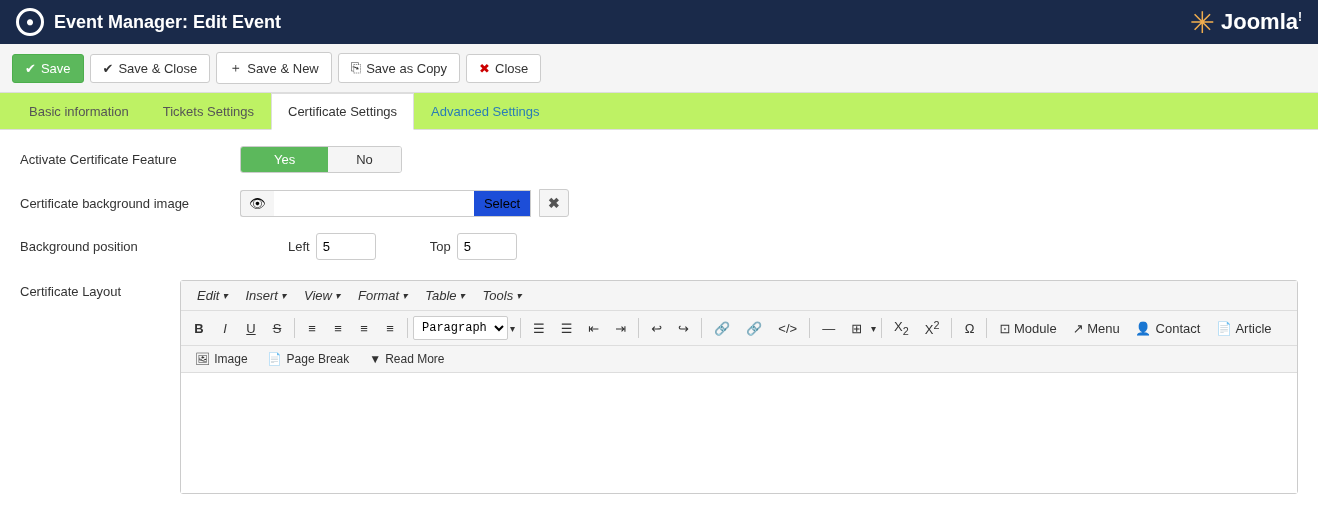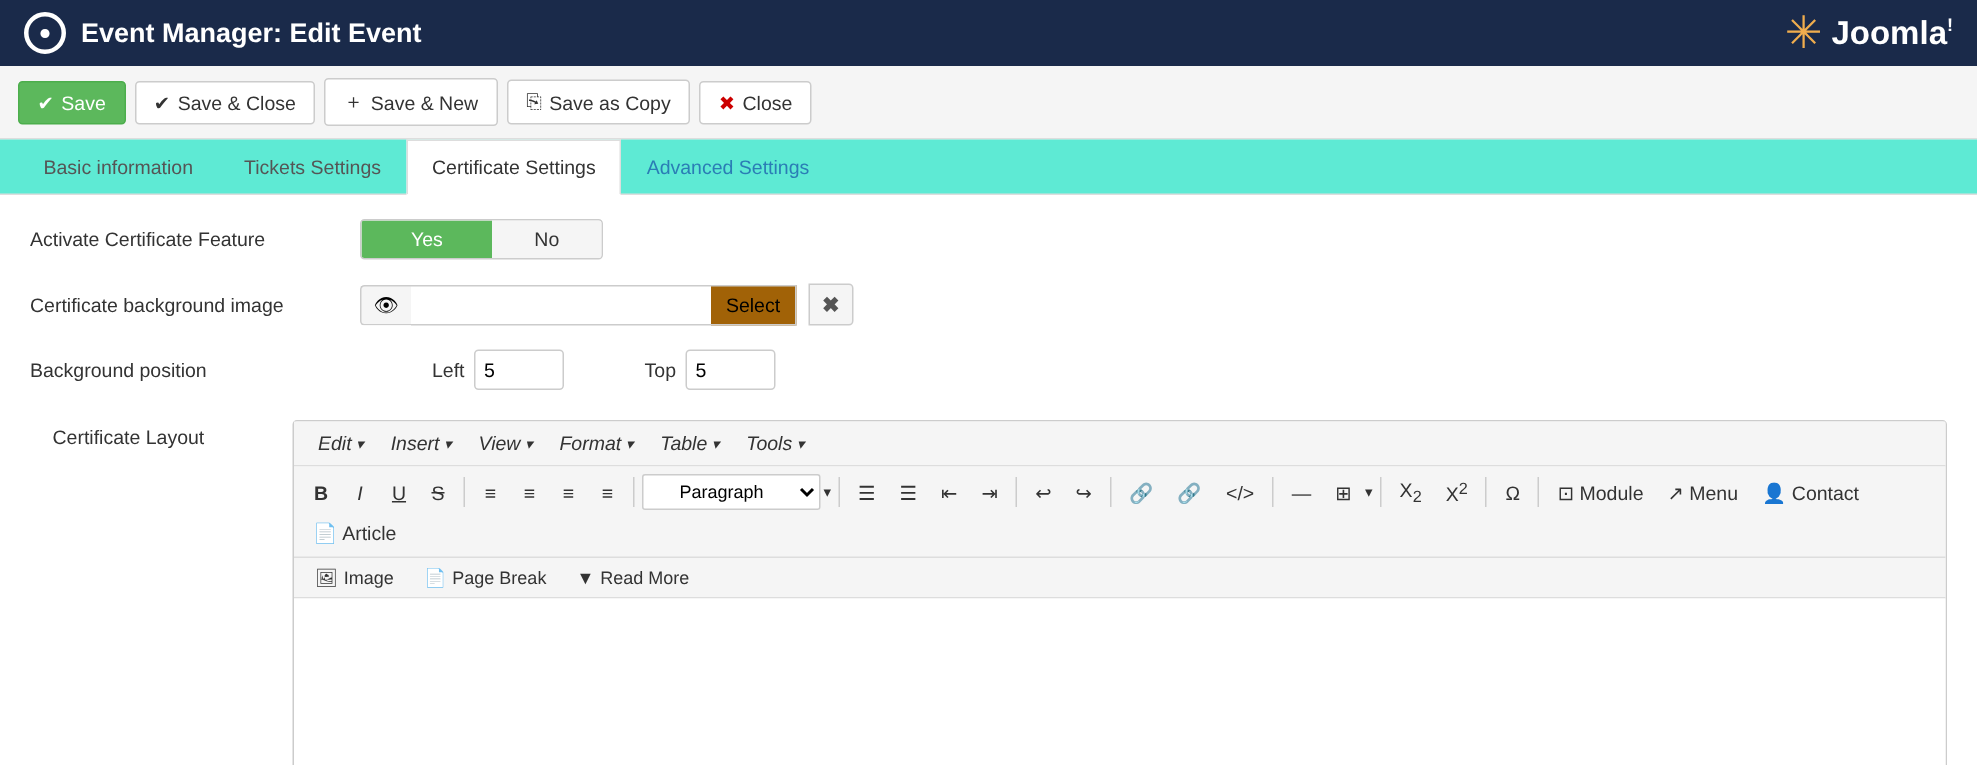--- a/index.html
+++ b/index.html
@@ -38,21 +38,21 @@
       display: flex; align-items: center; gap: 5px;
       padding: 6px 12px; border-radius: 3px; border: 1px solid transparent;
       cursor: pointer; font-size: 13px; font-weight: normal;
     }
     .btn-save { background: #5cb85c; color: white; border-color: #4cae4c; }
     .btn-default { background: white; color: #333; border-color: #ccc; }
     .btn-close { background: white; color: #333; border-color: #ccc; }
 
     
     .tabs {
-      background: #5eead4;
+      background: #bef264;
       border-bottom: 1px solid #ddd;
       padding: 0 12px;
       display: flex;
       gap: 0;
     }
     .tab {
       padding: 10px 16px; cursor: pointer; font-size: 13px;
       border: 1px solid transparent; border-bottom: none;
       color: #555; text-decoration: none;
     }
@@ -89,40 +89,40 @@
     .img-input-group { display: flex; align-items: center; }
     .img-icon-btn {
       background: #f5f5f5; border: 1px solid #ccc; padding: 5px 8px;
       cursor: pointer; border-right: none; border-radius: 3px 0 0 3px;
     }
     .img-text-input {
       border: 1px solid #ccc; padding: 5px 8px; width: 200px;
       border-left: none; border-right: none; font-size: 13px;
     }
     .img-select-btn {
-      background: #a16207; border: 1px solid #ccc; padding: 5px 10px;
+      background: #1d4ed8; border: 1px solid #ccc; padding: 5px 10px;
       cursor: pointer; font-size: 13px; border-left: none;
     }
     .img-clear-btn {
       background: #f5f5f5; border: 1px solid #ccc; padding: 5px 8px;
       cursor: pointer; border-radius: 0 3px 3px 0; margin-left: 2px;
       font-size: 14px; font-weight: bold; color: #555;
     }
 
     
     .pos-group { display: flex; align-items: center; gap: 6px; }
     .pos-label { font-size: 13px; color: #333; margin-left: 48px; }
     .pos-input {
       border: 1px solid #ccc; padding: 5px 6px; width: 60px;
       font-size: 13px; border-radius: 3px;
     }
 
     
     .editor-wrap { margin-top: 4px; border: 1px solid #ccc; border-radius: 3px; }
-    .editor-label { width: 160px; min-width: 160px; font-size: 13px; color: #333; align-self: flex-start; padding-top: 8px; margin-left: 15px; }
+    .editor-label { width: 160px; min-width: 160px; font-size: 13px; color: #333; align-self: flex-start; padding-top: 8px; }
 
     
     .editor-menubar {
       background: #f5f5f5; border-bottom: 1px solid #ddd;
       padding: 4px 8px; display: flex; gap: 2px; align-items: center;
     }
     .menu-btn {
       background: none; border: none; cursor: pointer; padding: 3px 8px;
       font-size: 13px; color: #333; display: flex; align-items: center; gap: 3px; font-style: italic;
     }
@@ -133,22 +133,22 @@
       background: #f5f5f5; border-bottom: 1px solid #ddd;
       padding: 4px 6px; display: flex; gap: 2px; align-items: center; flex-wrap: wrap;
     }
     .tool-btn {
       background: none; border: 1px solid transparent; cursor: pointer;
       padding: 3px 6px; font-size: 13px; color: #333; border-radius: 2px;
       min-width: 24px; text-align: center;
     }
     .tool-sep { width: 1px; background: #ccc; height: 20px; margin: 0 3px; }
     .paragraph-select {
-      border: 1px solid #ccc; background: white; padding: 3px 20px;
-      font-size: 12px; cursor: pointer; border-radius: 2px;
+      border: 1px solid #ccc; background: white; padding: 3px 4px;
+      font-size: 12px; cursor: pointer; border-radius: 2px; font-family: Liberation Mono, monospace;
     }
 
     
     .editor-bottombar {
       background: #f5f5f5; border-bottom: 1px solid #ddd;
       padding: 4px 8px; display: flex; gap: 8px; align-items: center;
     }
     .bottom-btn {
       background: none; border: none; cursor: pointer;
       font-size: 12px; color: #333; display: flex; align-items: center; gap: 4px;

